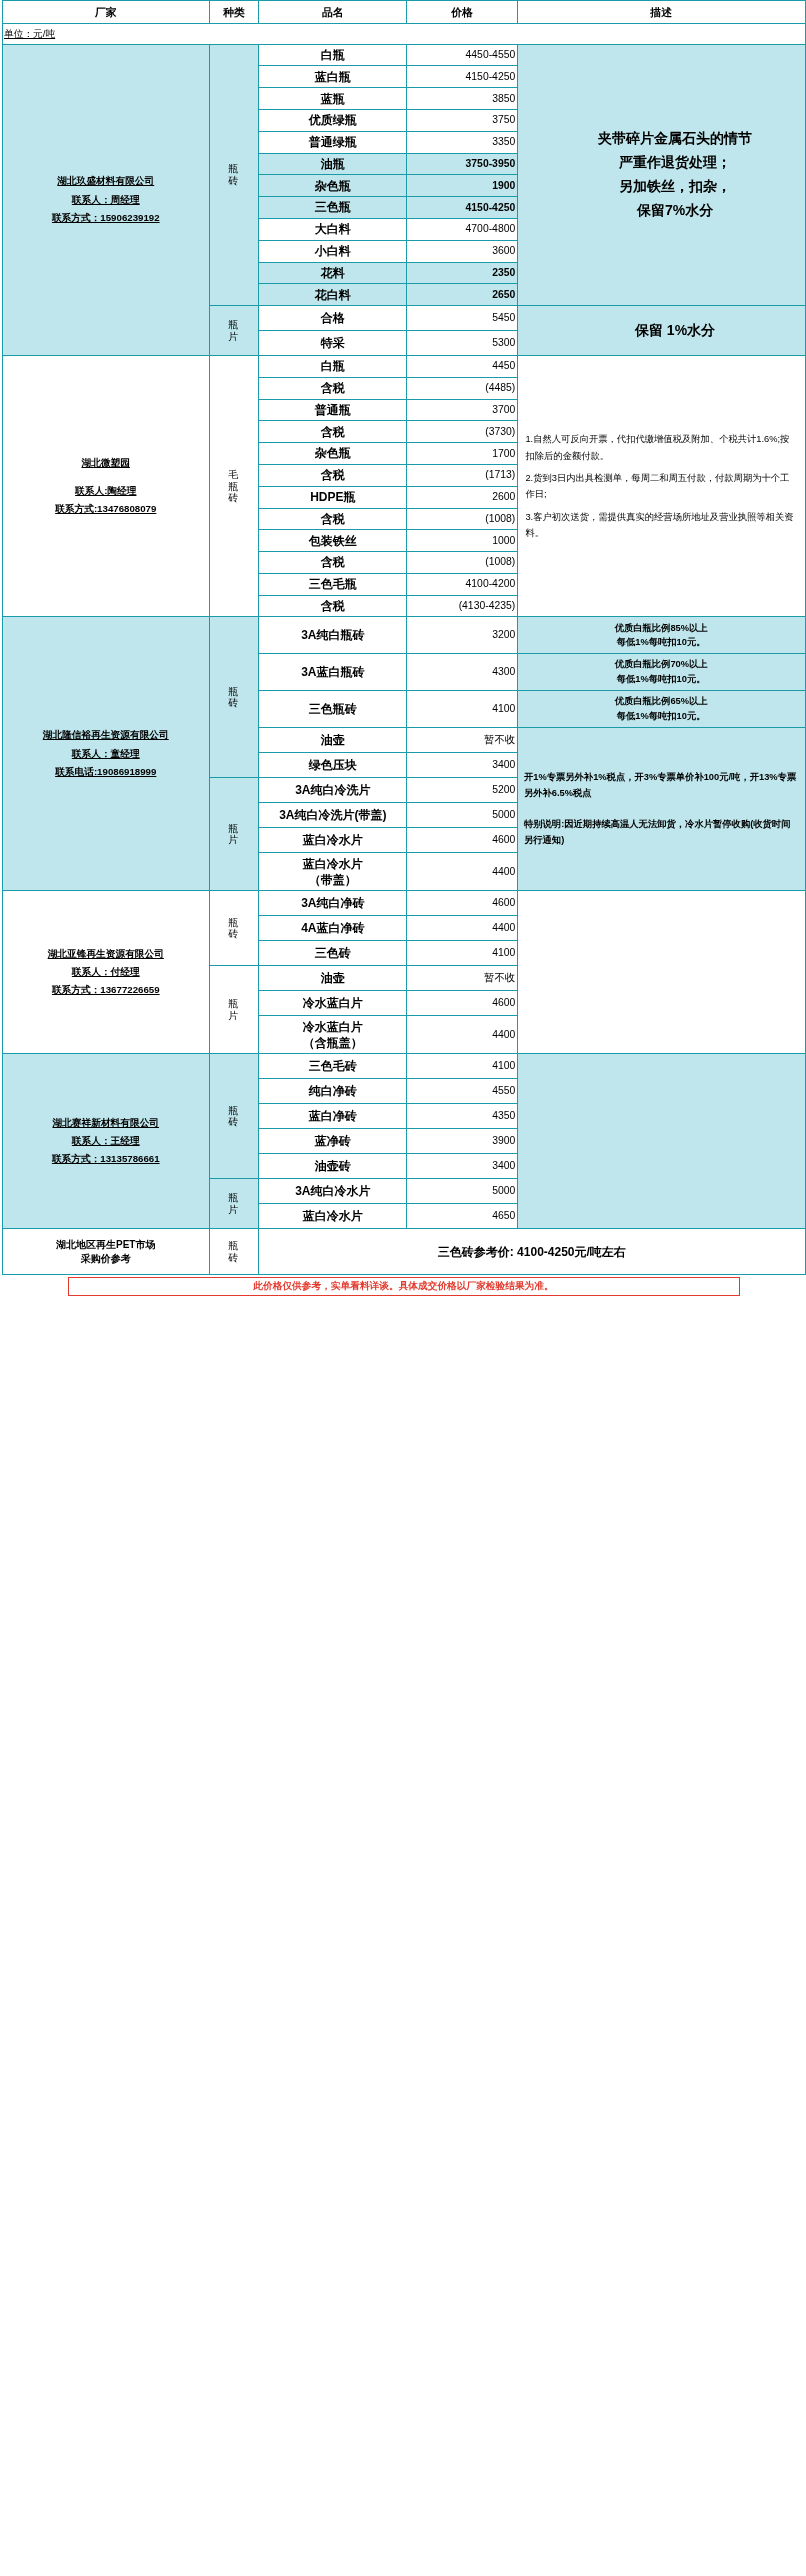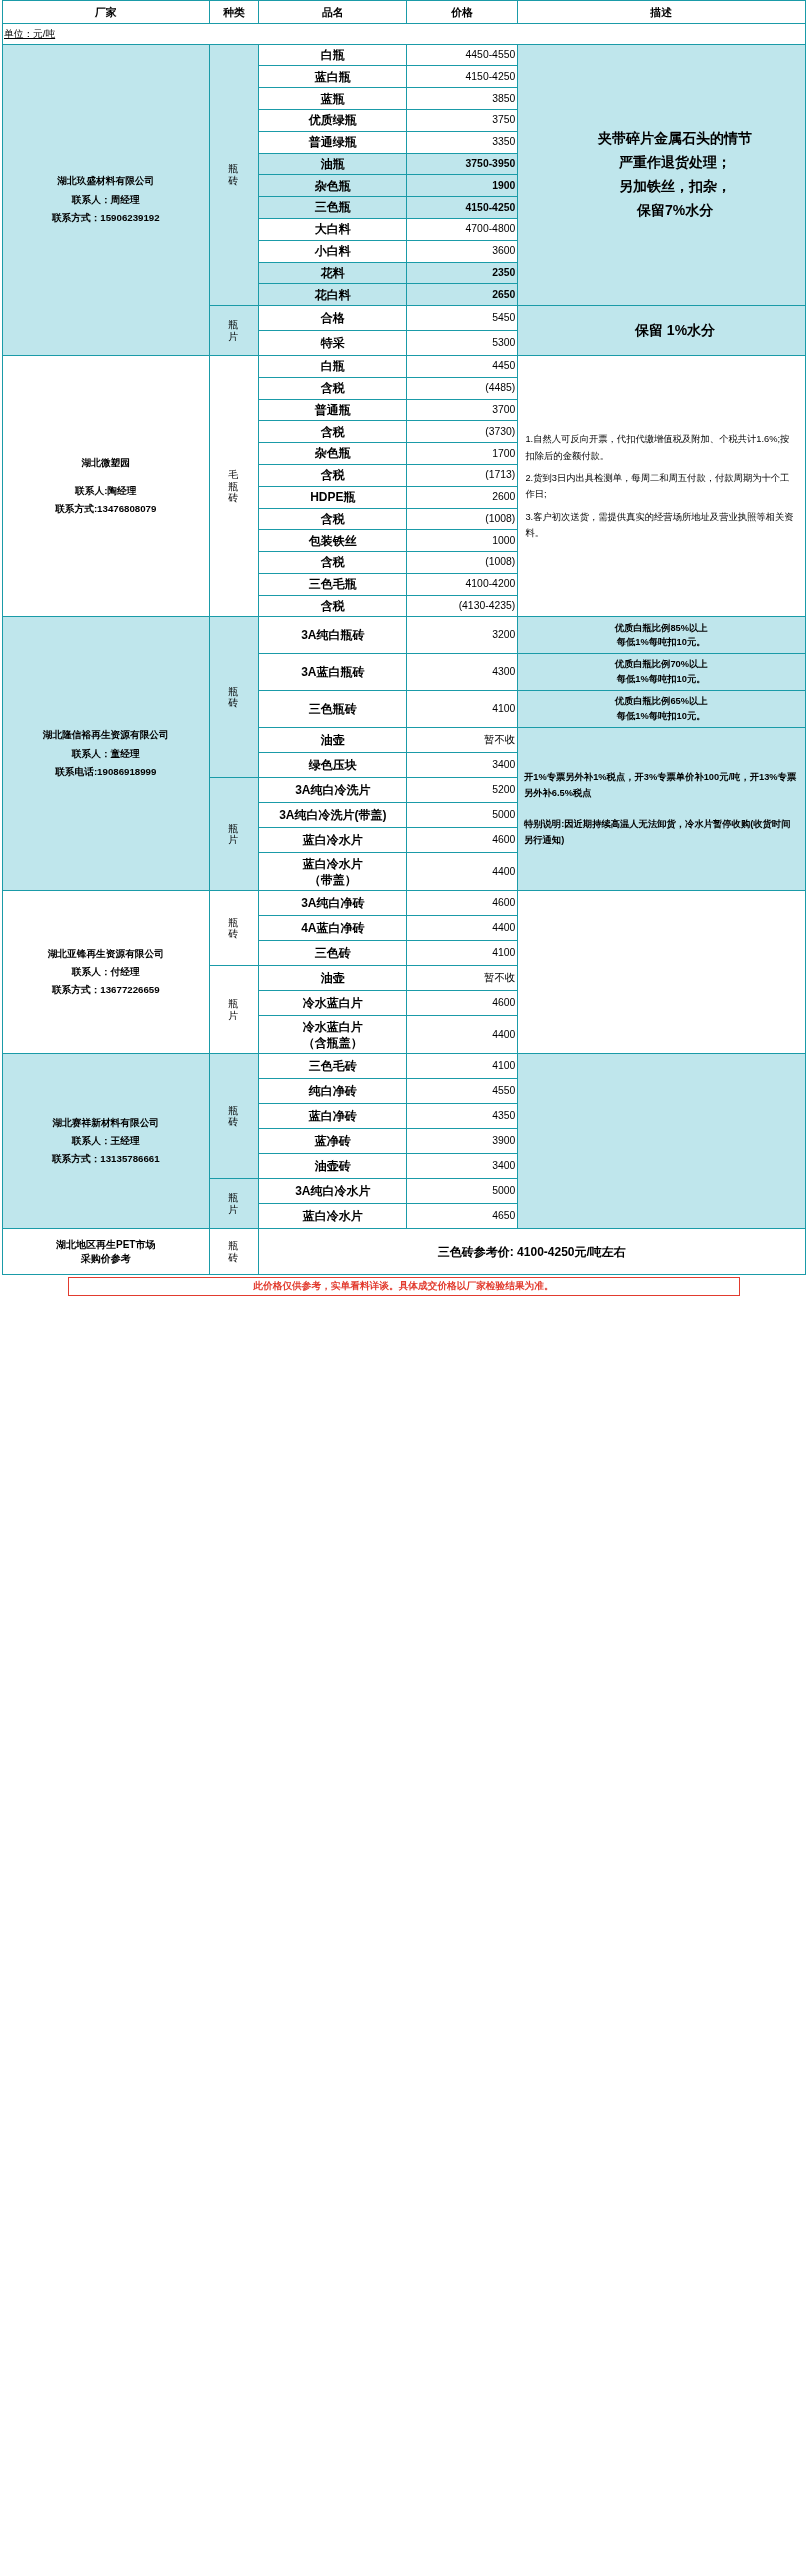--- a/index.html
+++ b/index.html
@@ -41,20 +41,21 @@
     font-weight:normal;
     letter-spacing:1.5px;
     line-height:1.15;
   }
   .vert span{display:block;}
   .company{
     font-size:9.7px;
     line-height:1.9;
     font-weight:bold;
     padding:3.1px 4.6px;
+    text-decoration:underline;
   }
   .company div{white-space:nowrap;}
   .prod{font-size:12px;font-weight:bold;}
   .price{font-size:10.4px;text-align:right;}
   .desc{
     font-size:10px;
     line-height:1.7;
     padding:4.6px 6.2px;
     text-align:center;
   }

